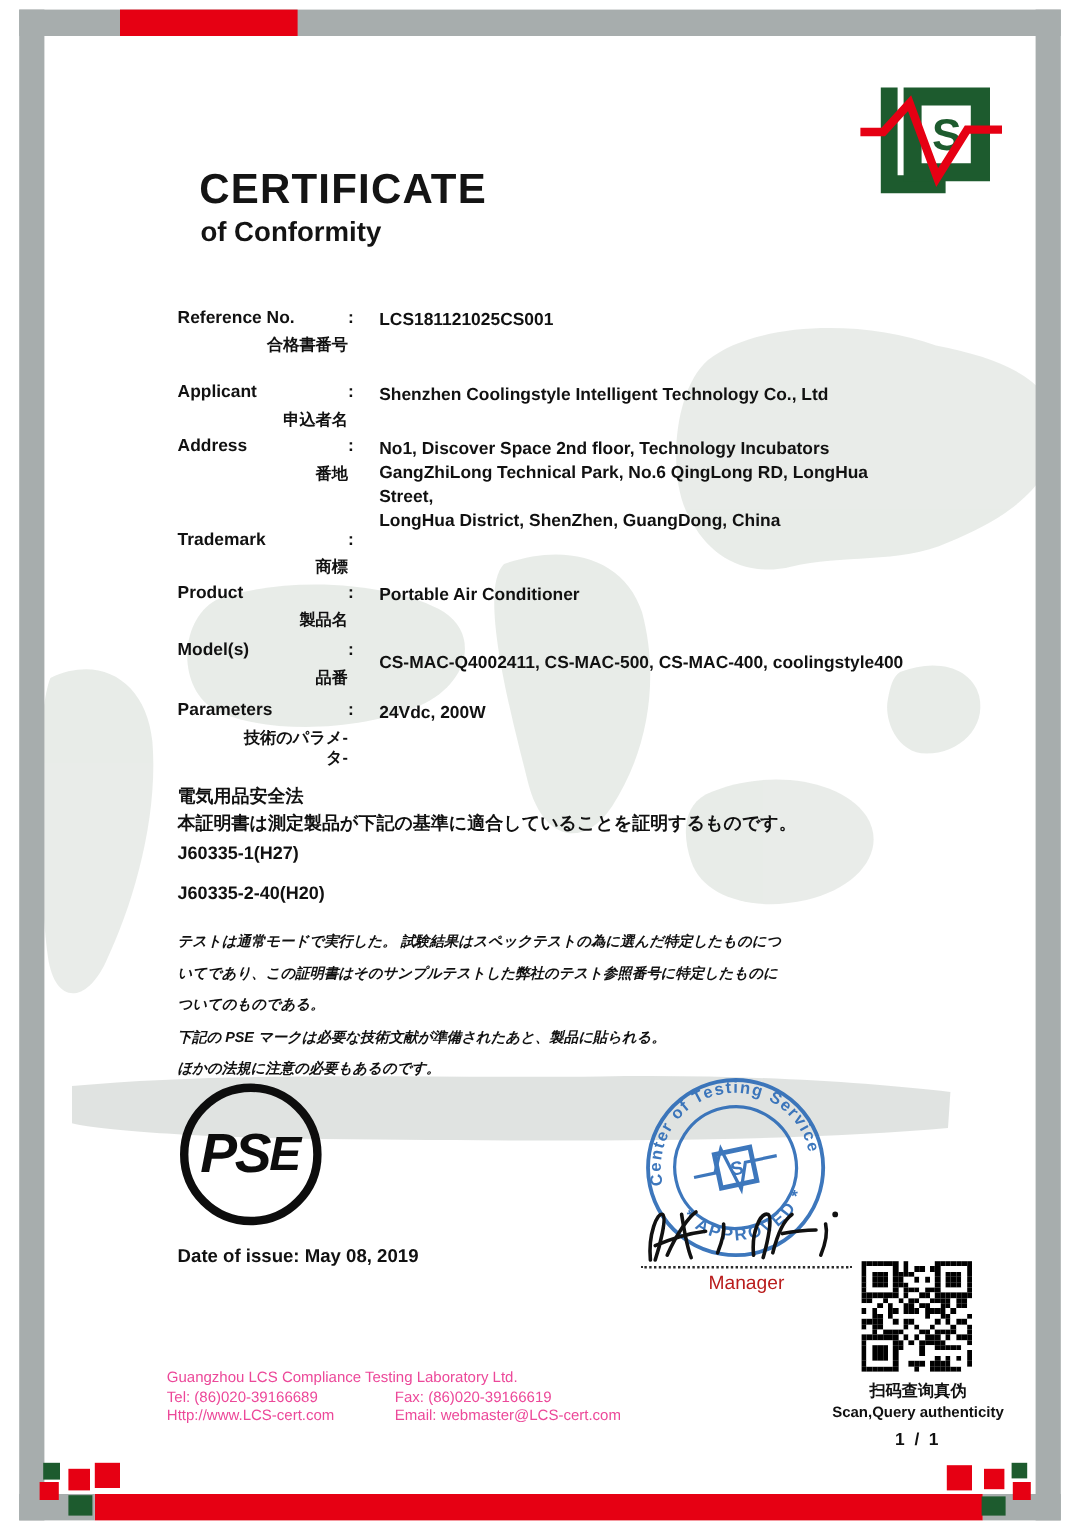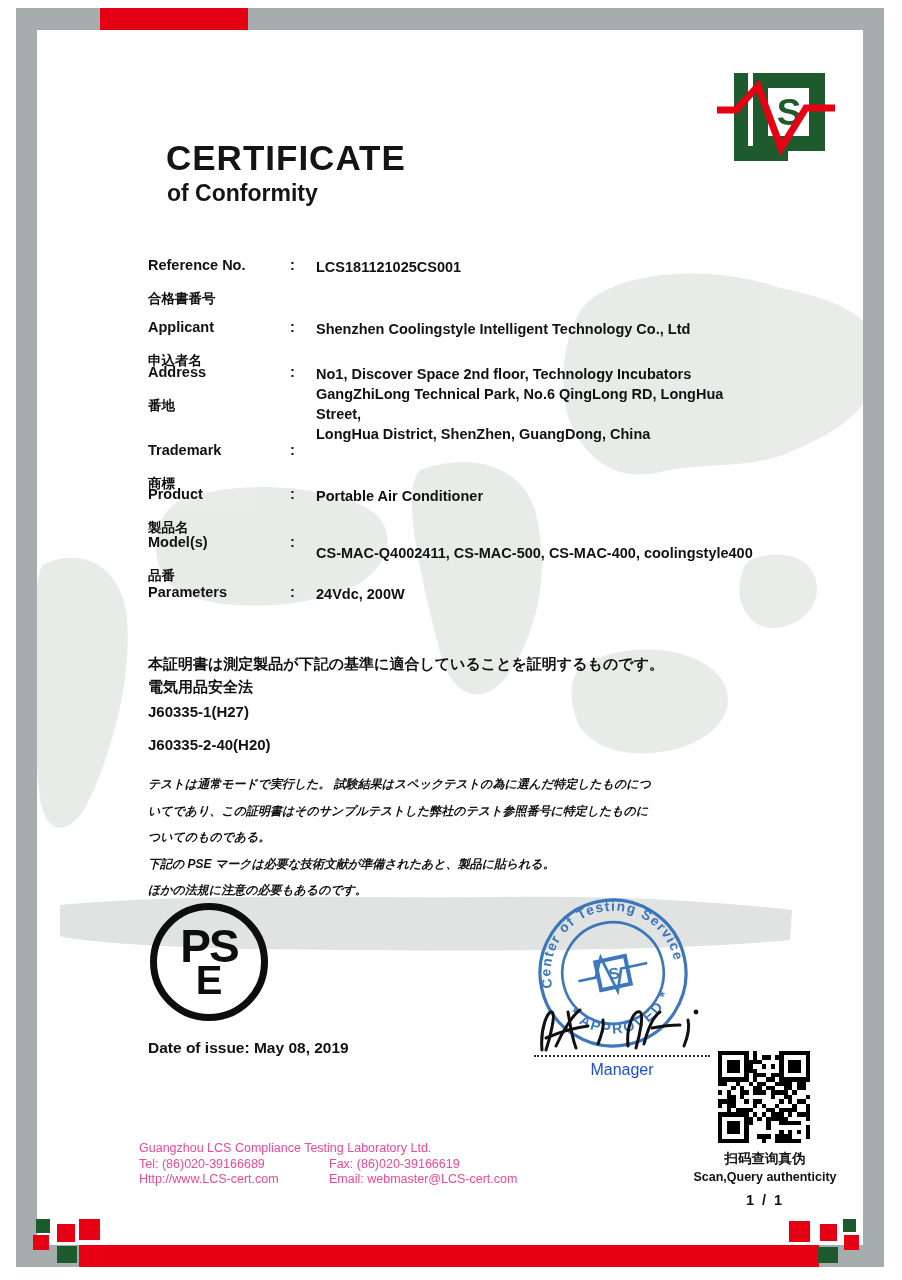--- a/index.html
+++ b/index.html
@@ -20,42 +20,42 @@
 
   
   .title{position:absolute;left:166px;top:138px;}
   .title h1{margin:0;font-size:35px;font-weight:700;letter-spacing:1px;color:#141414;}
   .title h2{margin:2px 0 0 1px;font-size:23px;font-weight:700;color:#141414;}
 
   
   .frow{position:absolute;left:148px;width:612px;display:flex;align-items:flex-start;}
   .f-label{width:142px;flex:0 0 142px;}
   .f-en{font-size:14.5px;font-weight:700;}
-  .f-jp{font-size:13.5px;font-weight:600;margin-top:17px;white-space:pre-line;line-height:17px;}
+  .f-jp{font-size:13.5px;font-weight:600;margin-top:6px;white-space:pre-line;line-height:17px;text-align:right;}
   .f-colon{width:26px;flex:0 0 26px;font-weight:700;font-size:14.5px;}
   .f-value{flex:1;font-weight:700;font-size:14.5px;line-height:20px;white-space:pre-line;}
 
   
   .statement{position:absolute;left:148px;top:652px;width:640px;}
   .jpline{font-size:15px;font-weight:600;line-height:23px;}
   .std{font-size:15px;font-weight:700;margin-top:5px;}
   .std2{margin-top:16px;}
   .jppara{margin-top:18px;font-size:12px;font-weight:600;line-height:26.5px;white-space:pre-line;font-style:italic;}
 
   
   .pse{position:absolute;left:150px;top:903px;width:104px;height:104px;border:7px solid #0d0d0d;
-       border-radius:50%;display:flex;flex-direction:column;align-items:center;justify-content:center;}
+       border-radius:50%;display:flex;flex-direction:row;align-items:center;justify-content:center;font-style:italic;}
   .pse .ps{font-size:46px;font-weight:800;letter-spacing:-2px;line-height:0.82;color:#0d0d0d;}
   .pse .e{font-size:40px;font-weight:800;line-height:0.8;color:#0d0d0d;margin-top:-1px;}
 
   
   .stamp{position:absolute;left:524px;top:884px;width:178px;height:178px;transform:rotate(-12deg);opacity:0.93;}
   .sig{position:absolute;left:532px;top:1000px;width:185px;height:56px;}
   .sigline{position:absolute;left:534px;top:1055px;width:176px;border-bottom:2px dotted #2a2a2a;}
-  .manager{position:absolute;left:534px;top:1061px;width:176px;text-align:center;font-size:16px;color:#1d4ed8;}
+  .manager{position:absolute;left:534px;top:1061px;width:176px;text-align:center;font-size:16px;color:#b91c1c;}
 
   
   .dateline{position:absolute;left:148px;top:1039px;font-size:15.5px;font-weight:700;}
   .footer{position:absolute;left:139px;top:1141px;font-size:12.5px;line-height:15.5px;color:#ec4899;width:500px;}
   .frow2{display:flex;}
   .fcol1{width:190px;flex:0 0 190px;}
 
   
   .qr{position:absolute;left:718px;top:1051px;width:92px;height:92px;display:grid;
       grid-template-columns:repeat(21,1fr);grid-template-rows:repeat(21,1fr);background:#fff;}
@@ -168,28 +168,30 @@
           <div class="f-en">Model(s)</div>
         <div class="f-jp">品番</div>
         </div>
       <div class="f-colon">:</div>
       <div class="f-value" style="padding-top:9px;">CS-MAC-Q4002411, CS-MAC-500, CS-MAC-400, coolingstyle400</div>
     </div>
 
     <div class="frow" style="top:584px;">
       <div class="f-label">
           <div class="f-en">Parameters</div>
+        <div class="f-jp">技術のパラメ-
+タ-</div>
         </div>
       <div class="f-colon">:</div>
       <div class="f-value">24Vdc, 200W</div>
     </div>
 
     <div class="statement">
+      <div class="jpline">電気用品安全法</div>
       <div class="jpline">本証明書は測定製品が下記の基準に適合していることを証明するものです。</div>
-      <div class="jpline">電気用品安全法</div>
       <div class="std">J60335-1(H27)</div>
       <div class="std std2">J60335-2-40(H20)</div>
       <div class="jppara">テストは通常モードで実行した。 試験結果はスペックテストの為に選んだ特定したものにつ
 いてであり、この証明書はそのサンプルテストした弊社のテスト参照番号に特定したものに
 ついてのものである。
 下記の PSE マークは必要な技術文献が準備されたあと、製品に貼られる。
 ほかの法規に注意の必要もあるのです。</div>
     </div>
 
     <div class="pse">

